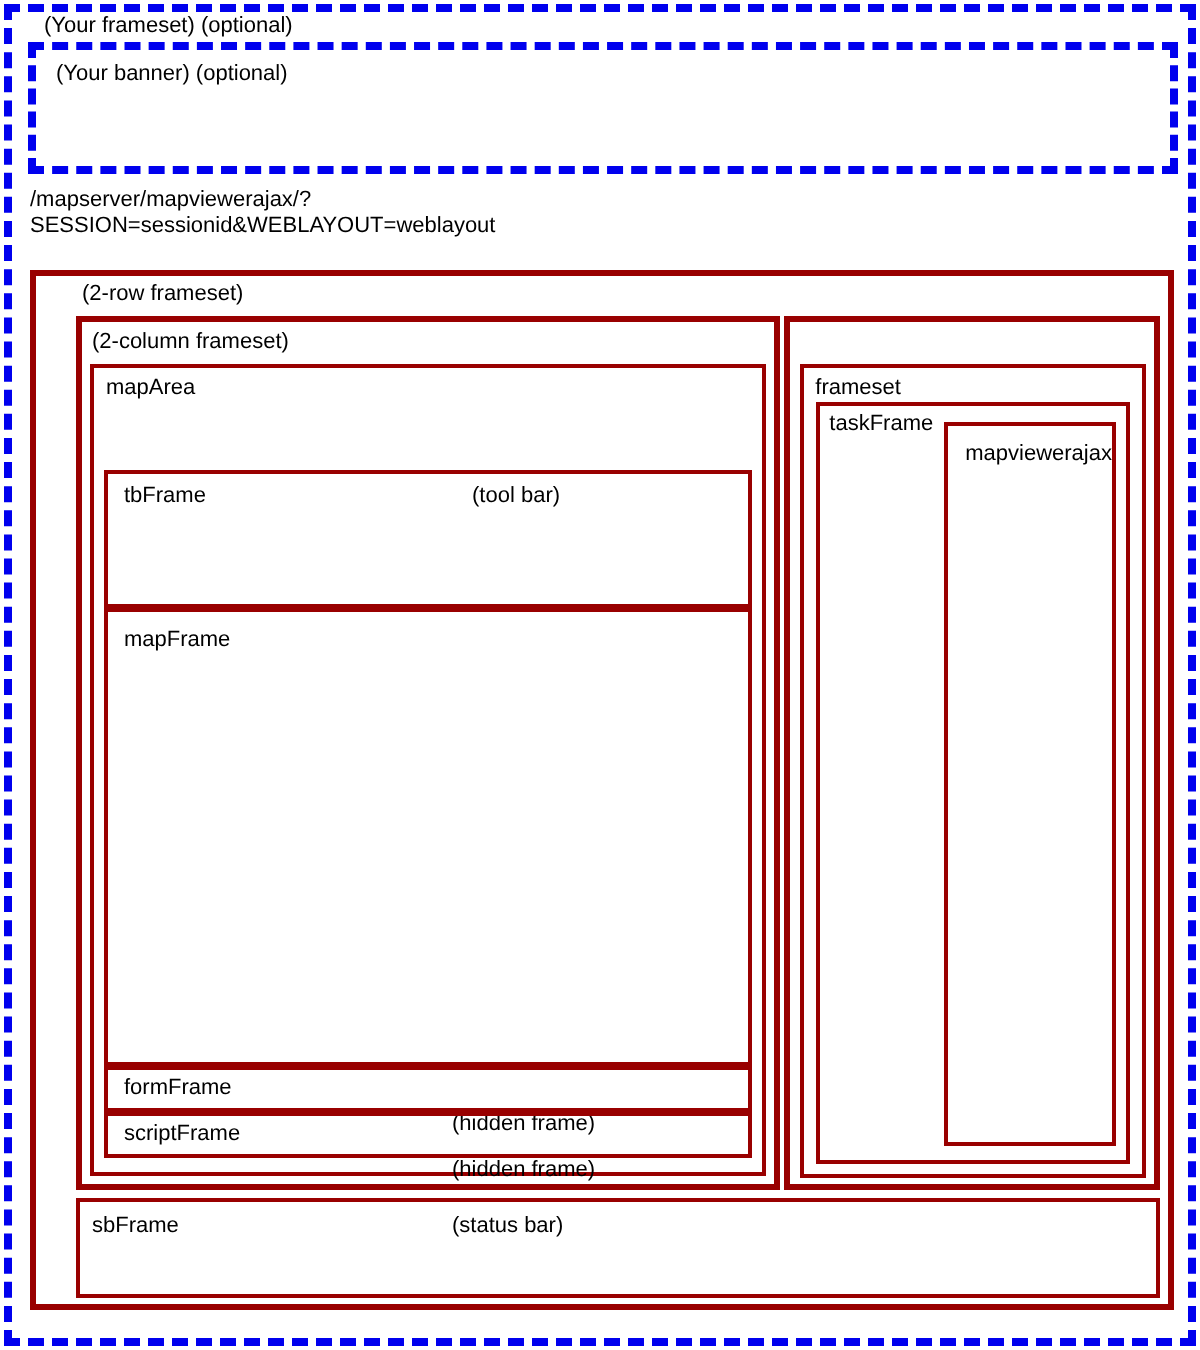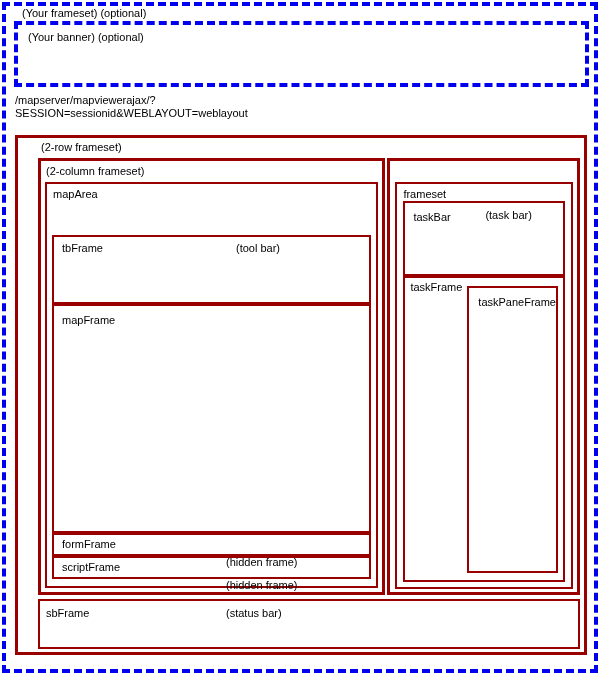--- a/index.html
+++ b/index.html
@@ -146,29 +146,25 @@
             </div>
           </div>
         </div>
 
         <div class="col-right">
           <div class="col-right-spacer"></div>
 
           <div class="taskarea">
             <div class="taskarea-label">frameset</div>
 
-            <div class="fbox taskbar">
-              <span class="fname">taskBar</span>
-              <span class="note">(task bar)</span>
-            </div>
 
             <div class="taskframe">
               <div class="taskframe-label">taskFrame</div>
               <div class="fbox taskpane">
-                <span class="fname">taskPaneFrame</span>
+                <span class="fname">mapviewerajax</span>
               </div>
             </div>
           </div>
         </div>
 
       </div>
 
       <div class="sbframe">
         <span class="fname">sbFrame</span>
         <span class="note">(status bar)</span>

